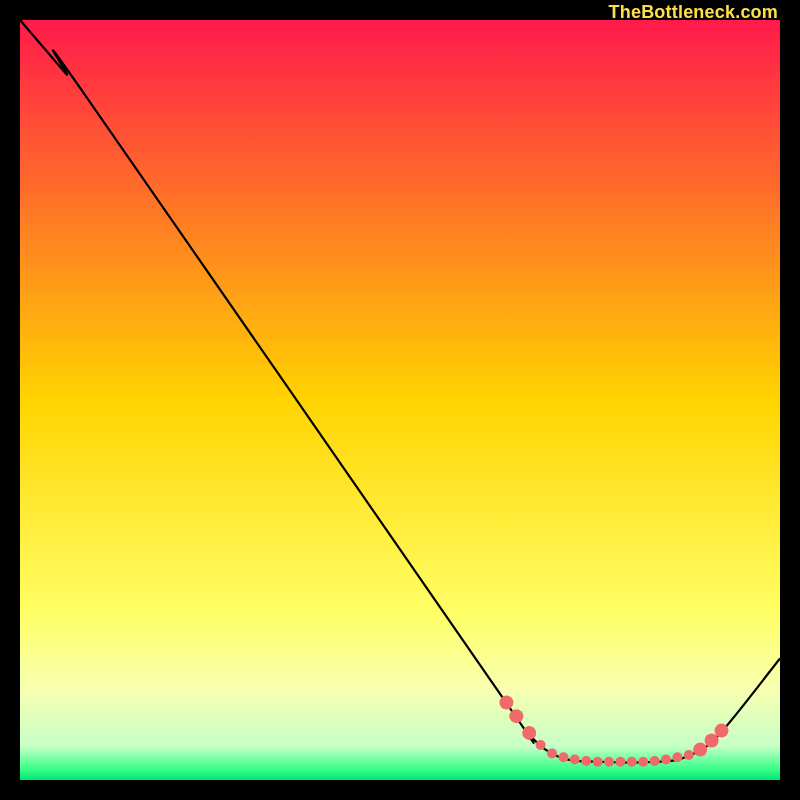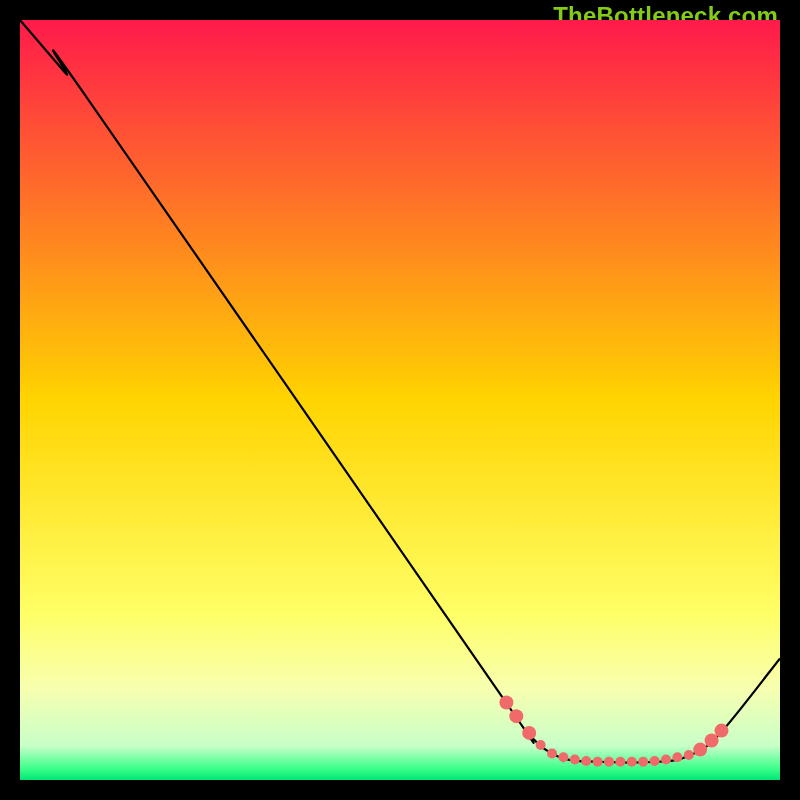--- a/index.html
+++ b/index.html
@@ -16,22 +16,22 @@
     left: 20px;
     top: 20px;
     width: 760px;
     height: 760px;
     background: #000;
   }
   .attribution {
     position: absolute;
     top: 2px;
     right: 22px;
-    color: #84cc16;
-    font-size: 24px;
+    color: #fde047;
+    font-size: 18px;
     font-weight: 600;
     letter-spacing: 0.2px;
   }
   svg {
     display: block;
   }
 </style>
 </head>
 <body>
 

